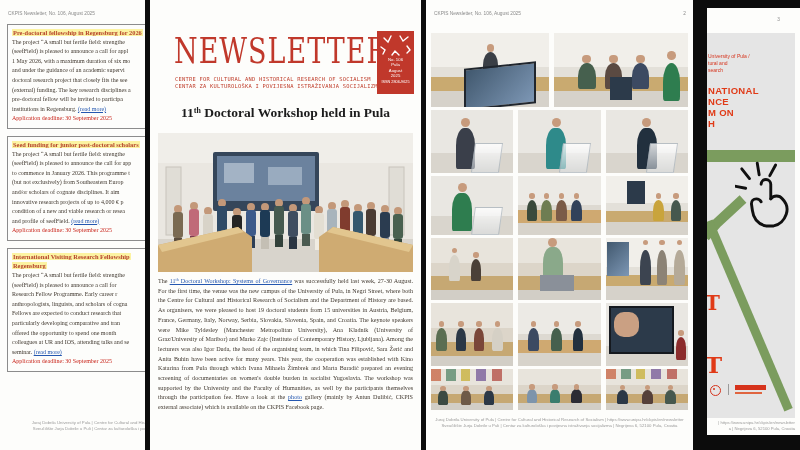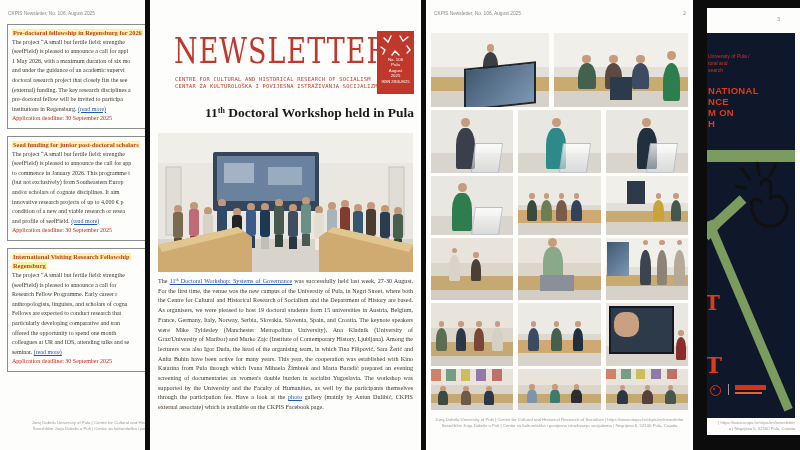--- a/index.html
+++ b/index.html
@@ -29,21 +29,21 @@
             transform:scaleY(1.32);transform-origin:left top;white-space:nowrap;}
   .sub{position:absolute;left:25px;color:#c0402e;font-family:"DejaVu Sans Mono",monospace;
        font-size:5.4px;letter-spacing:.25px;white-space:nowrap;}
   .sub-en{top:76px;} .sub-hr{top:83px;}
   .issue-box{position:absolute;left:227px;top:31px;width:37px;height:63px;background:#c0382b;
              color:#fff;text-align:center;}
   .issue-box svg{display:block;margin:2px auto 0;}
   .issue-line{font-family:"Liberation Sans",sans-serif;font-size:4.3px;line-height:5.4px;}
   .issue-issn{font-family:"Liberation Sans",sans-serif;font-size:3.8px;line-height:6px;}
   .headline{position:absolute;top:105px;left:0;width:100%;text-align:center;
-            font-size:13.5px;font-weight:bold;color:#1c1c1c;padding-left:24px;}
+            font-size:13.5px;font-weight:bold;color:#1c1c1c;}
   .photo-main{position:absolute;left:8px;top:133px;width:255px;height:139px;overflow:hidden;}
   .article{position:absolute;left:8px;top:277px;width:255px;font-size:6.1px;
            line-height:9.7px;color:#40382f;text-align:justify;}
 
   
   .page-gallery{left:426px;width:267px;}
   .g-pageno{position:absolute;top:11px;right:7px;font-family:"Liberation Sans",sans-serif;
             font-size:4.8px;color:#8a8a8a;}
   .grid{position:absolute;left:5px;top:33px;width:257px;}
   .grow{display:flex;gap:5px;margin-bottom:3px;}
@@ -60,21 +60,21 @@
   .lect{position:absolute;right:14%;bottom:0;width:32%;height:44%;
         background:linear-gradient(180deg,rgba(255,255,255,.8),rgba(219,224,229,.5));
         border:1px solid rgba(150,160,170,.55);transform:skewX(-8deg);}
   .mon{position:absolute;background:#2c3a4a;}
   .mon.blue{background:linear-gradient(135deg,#41586e,#7d97b5);}
   .posters{position:absolute;left:0;top:0;width:100%;height:30%;
            background:linear-gradient(90deg,#c96a4a 0 12%,#e8e4dc 12% 18%,#5b8a6e 18% 30%,#e8e4dc 30% 36%,#c9b23f 36% 48%,#e8e4dc 48% 55%,#7a5f9b 55% 67%,#e8e4dc 67% 74%,#b5534a 74% 86%,#e8e4dc 86%);opacity:.8;}
 
   
   .page-poster{left:707px;top:8px;width:93px;height:427px;}
-  .poster{position:absolute;left:0;top:25px;width:88px;height:385px;background:#0f172a;overflow:hidden;}
+  .poster{position:absolute;left:0;top:25px;width:88px;height:385px;background:#e5e5e5;overflow:hidden;}
   .po-frag{position:absolute;left:1px;top:20px;color:#d6331c;
            font-family:"Liberation Sans",sans-serif;font-size:5px;line-height:7px;white-space:nowrap;}
   .po-big{position:absolute;left:1px;top:52px;color:#e03a17;font-family:"Liberation Sans",sans-serif;
           font-size:9.5px;font-weight:bold;line-height:11px;white-space:nowrap;letter-spacing:.3px;}
   .po-band{position:absolute;left:0;top:117px;width:88px;height:12px;background:#7b9c5e;}
   .po-hand{position:absolute;right:2px;top:128px;}
   .po-diag{position:absolute;left:37px;top:180px;width:9px;height:205px;background:#7b9c5e;
            transform:rotate(-23deg);}
   .po-chev{position:absolute;left:-4px;top:160px;}
   .po-T{position:absolute;left:-2px;color:#e03a17;font-family:"DejaVu Serif",serif;font-weight:bold;}

